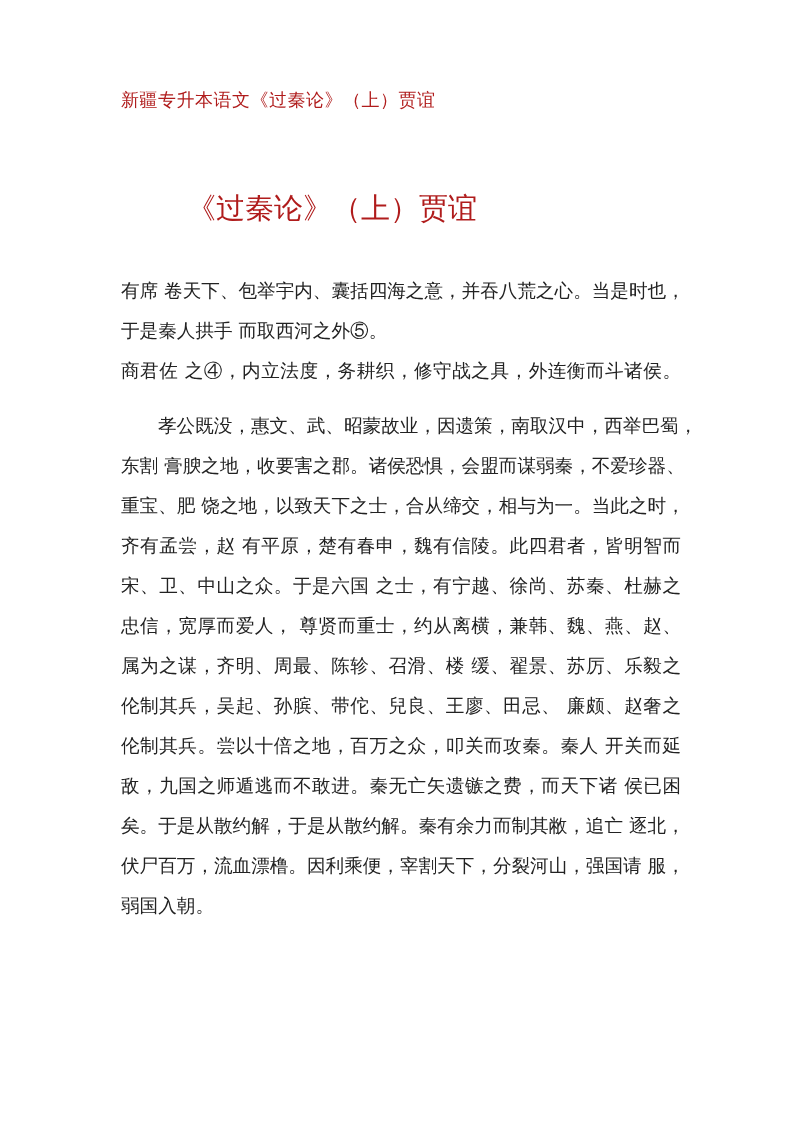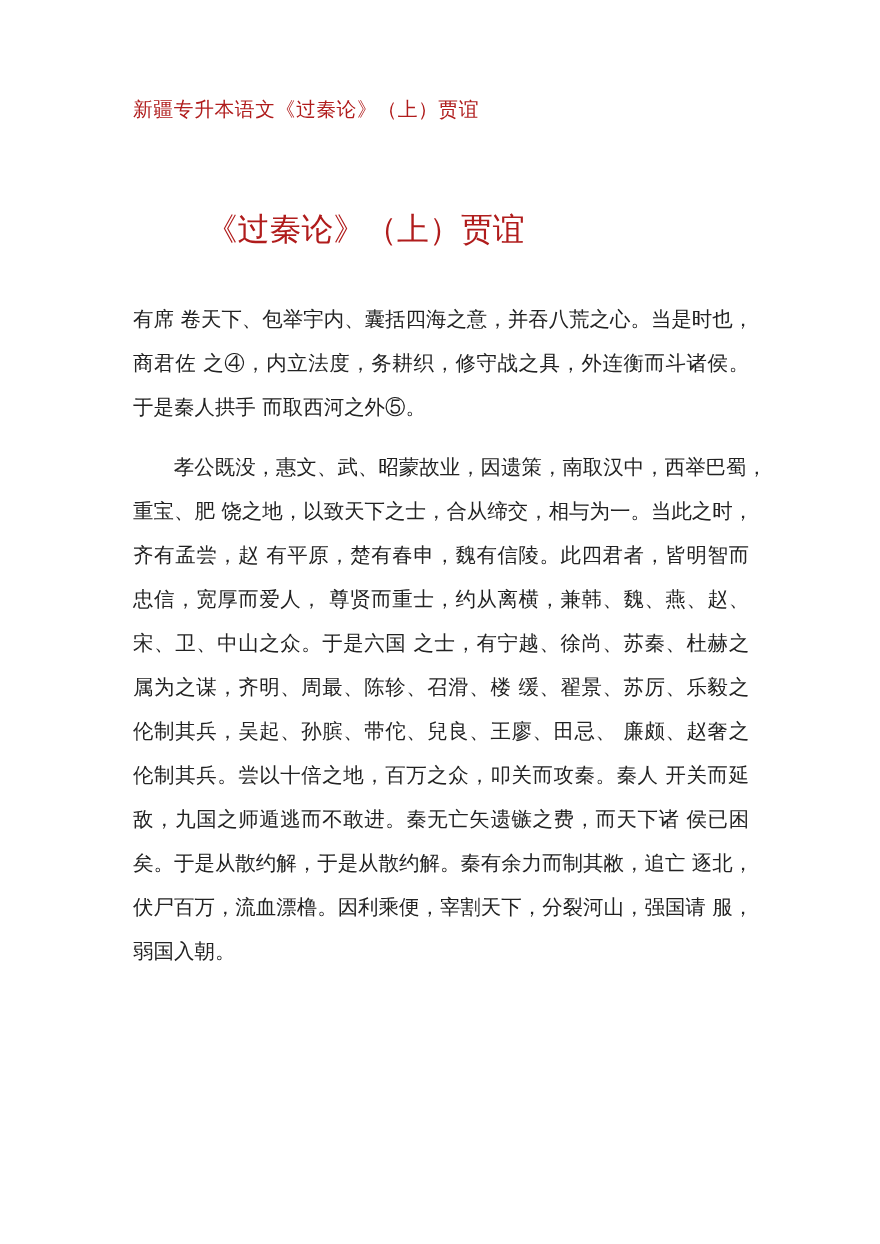--- a/index.html
+++ b/index.html
@@ -68,29 +68,30 @@
 </head>
 <body>
 
 <div class="doc-header">新疆专升本语文《过秦论》（上）贾谊</div>
 
 <h1 class="doc-title" style="margin:0;font-weight:normal;">《过秦论》（上）贾谊</h1>
 
 <div class="doc-body">
   <div class="para">
     <span class="line">有席  卷天下、包举宇内、囊括四海之意，并吞八荒之心。当是时也，</span>
+    <span class="line last">于是秦人拱手  而取西河之外⑤。</span>
     <span class="line">商君佐  之④，内立法度，务耕织，修守战之具，外连衡而斗诸侯。</span>
-    <span class="line last">于是秦人拱手  而取西河之外⑤。</span>
   </div>
   <div class="para">
     <span class="line indent">孝公既没，惠文、武、昭蒙故业，因遗策，南取汉中，西举巴蜀，</span>
+    <span class="line">东割  膏腴之地，收要害之郡。诸侯恐惧，会盟而谋弱秦，不爱珍器、</span>
     <span class="line">重宝、肥  饶之地，以致天下之士，合从缔交，相与为一。当此之时，</span>
     <span class="line">齐有孟尝，赵  有平原，楚有春申，魏有信陵。此四君者，皆明智而</span>
+    <span class="line">宋、卫、中山之众。于是六国  之士，有宁越、徐尚、苏秦、杜赫之</span>
     <span class="line">忠信，宽厚而爱人，  尊贤而重士，约从离横，兼韩、魏、燕、赵、</span>
-    <span class="line">宋、卫、中山之众。于是六国  之士，有宁越、徐尚、苏秦、杜赫之</span>
     <span class="line">属为之谋，齐明、周最、陈轸、召滑、楼  缓、翟景、苏厉、乐毅之</span>
     <span class="line">伦制其兵，吴起、孙膑、带佗、兒良、王廖、田忌、  廉颇、赵奢之</span>
     <span class="line">伦制其兵。尝以十倍之地，百万之众，叩关而攻秦。秦人  开关而延</span>
     <span class="line">敌，九国之师遁逃而不敢进。秦无亡矢遗镞之费，而天下诸  侯已困</span>
     <span class="line">矣。于是从散约解，于是从散约解。秦有余力而制其敝，追亡  逐北，</span>
     <span class="line">伏尸百万，流血漂橹。因利乘便，宰割天下，分裂河山，强国请  服，</span>
     <span class="line last">弱国入朝。</span>
   </div>
 </div>
 

